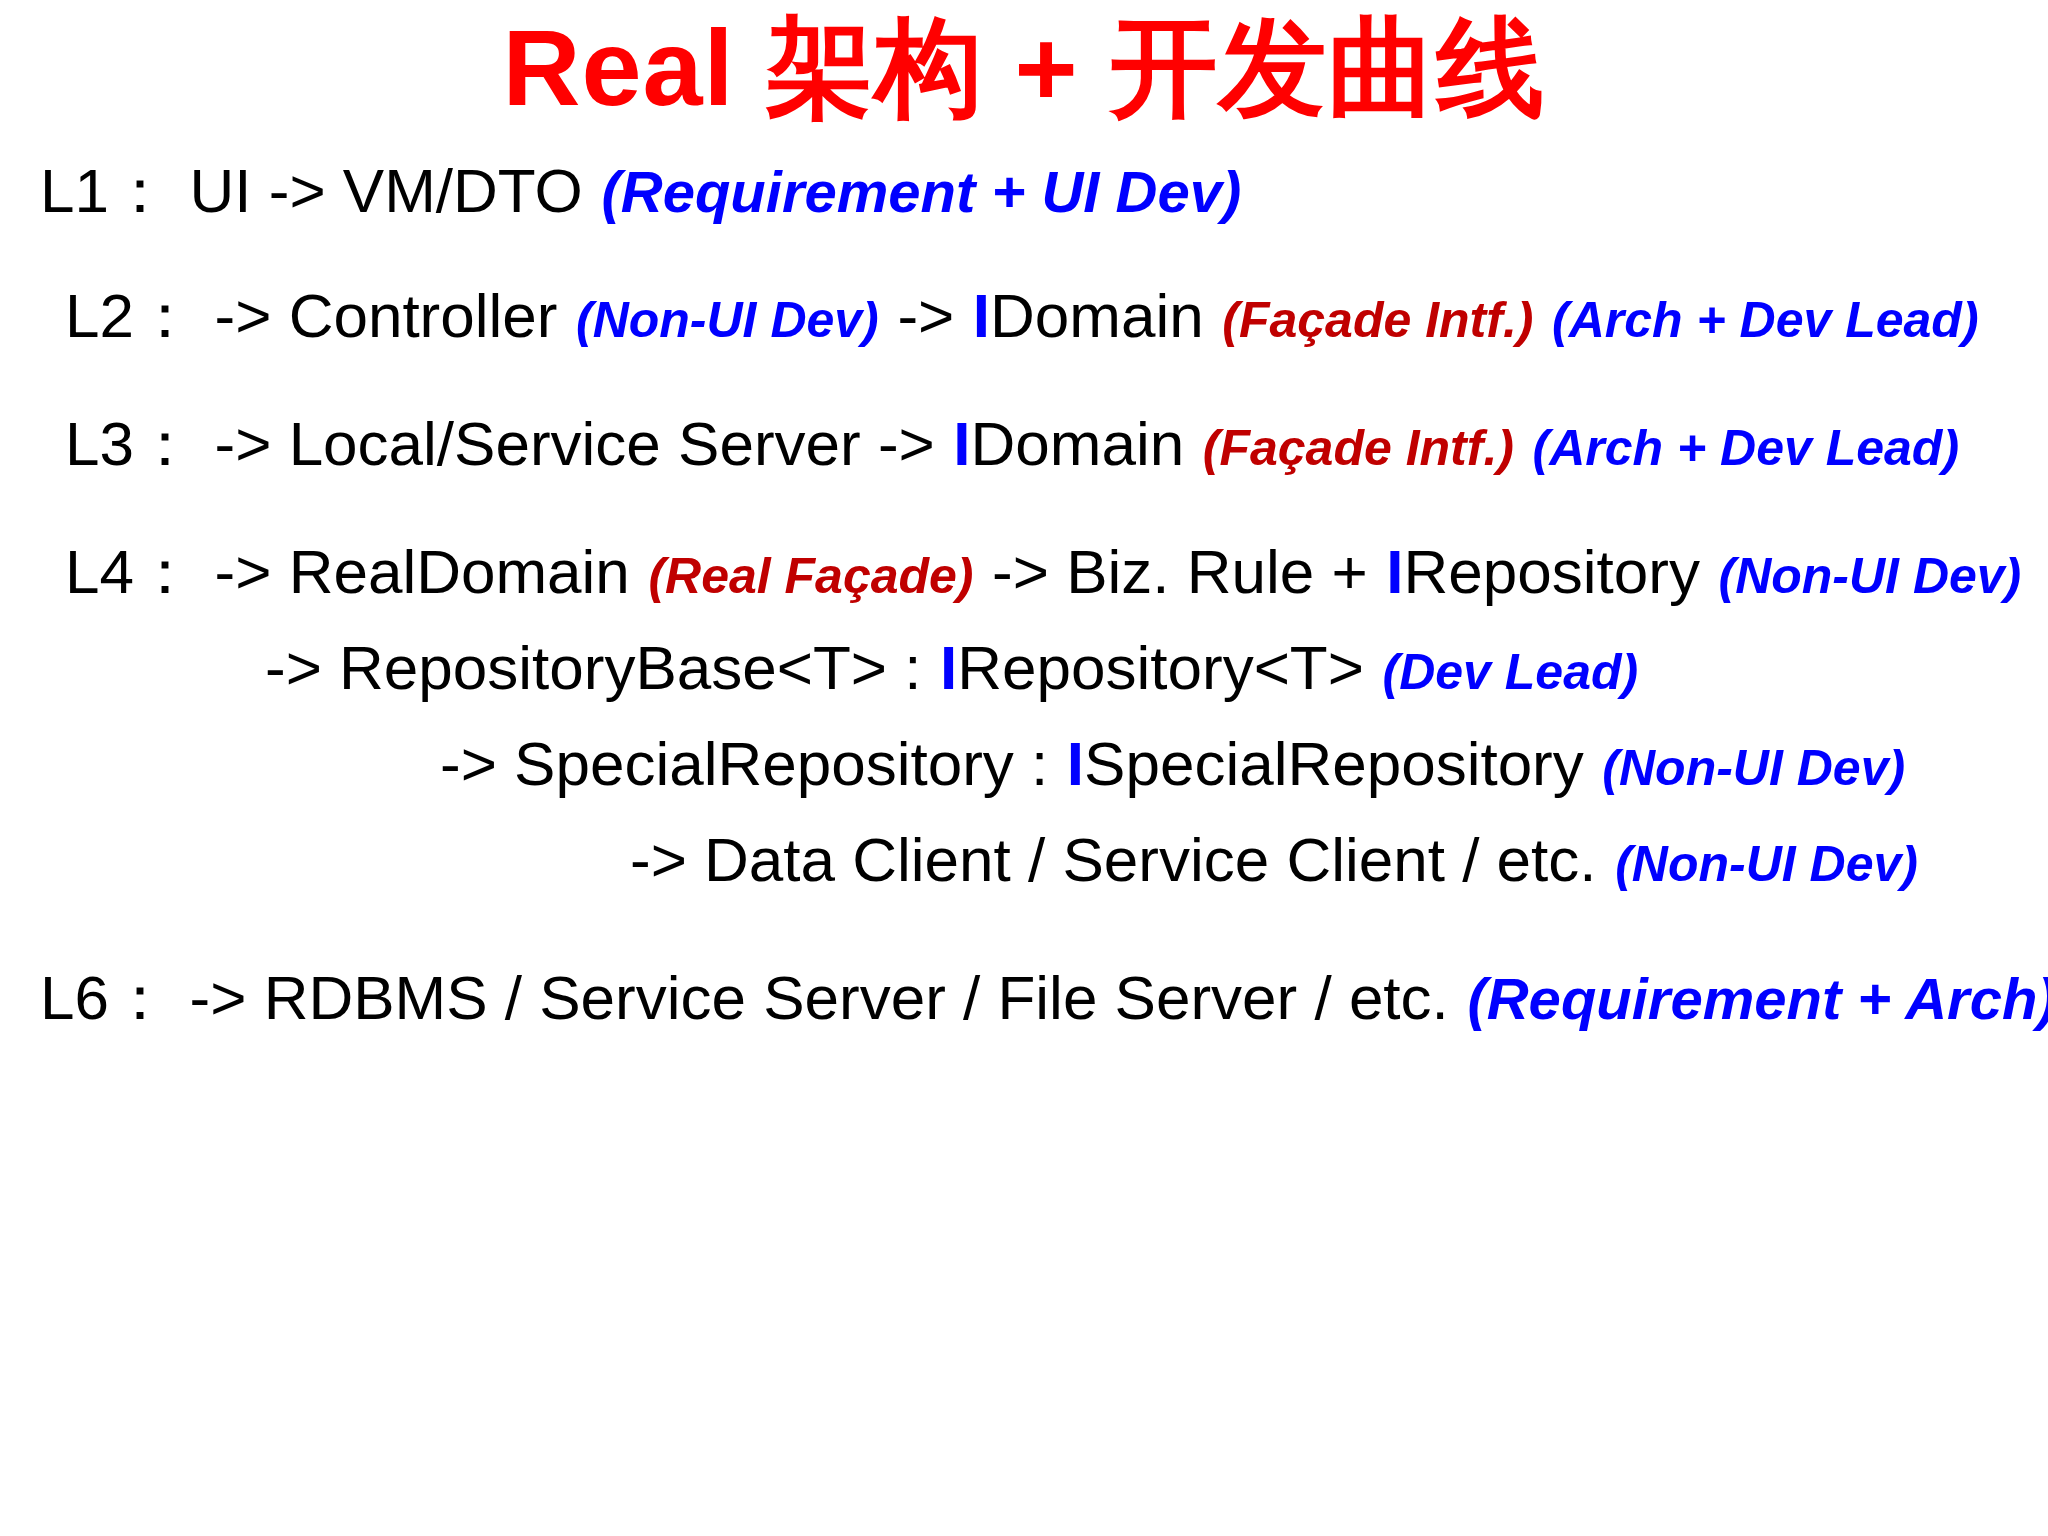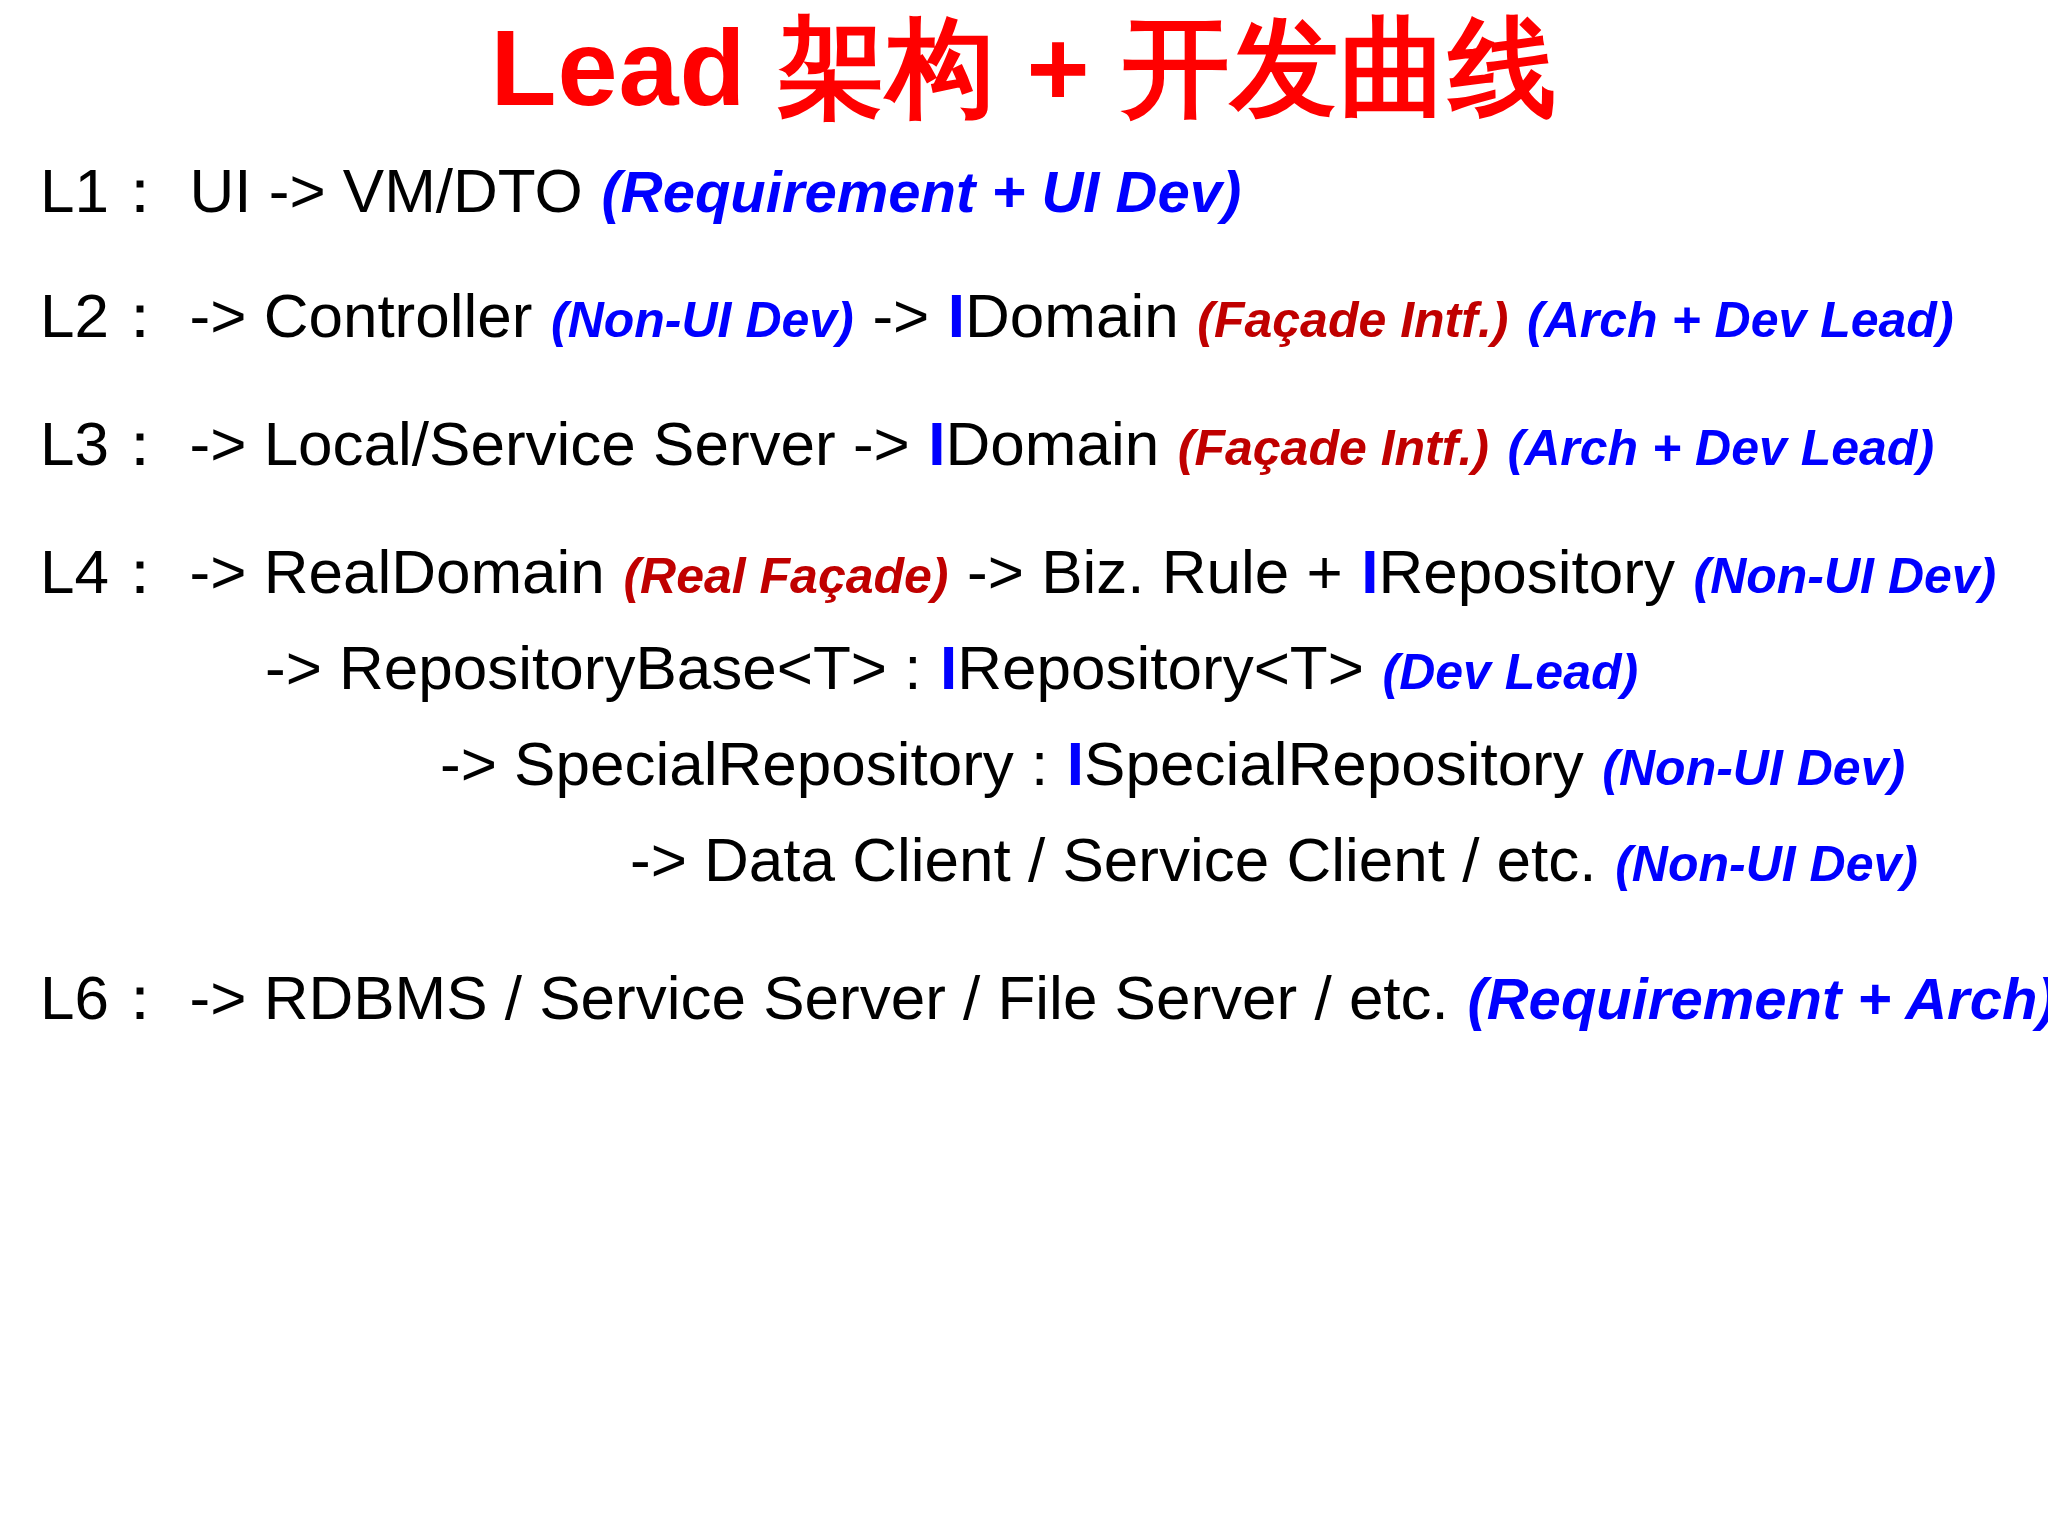--- a/index.html
+++ b/index.html
@@ -51,21 +51,21 @@
   .line {
     position: relative;
     white-space: nowrap;
     font-size: 62px;
     line-height: 82px;
     color: #000000;
     padding-left: 40px;
   }
 
   
-  .line.gap-lg { margin-top: 42px; }
+  .line.gap-lg { margin-top: 42px; margin-left: 25px; }
   .line.gap-sm { margin-top: 10px; }
   .line.gap-xl { margin-top: 52px; }
 
   
   .ind-0 { padding-left: 40px; }
   .ind-1 { padding-left: 240px; }
   .ind-2 { padding-left: 265px; }
   .ind-3 { padding-left: 440px; }
   .ind-4 { padding-left: 630px; }
 
@@ -93,21 +93,21 @@
     font-weight: bold;
     font-size: 50px;
   }
   .sp { display: inline-block; width: 0.30em; }
 </style>
 </head>
 <body>
 
 <div id="slide" style="background: rgb(255, 255, 255);">
 
-  <div id="slide-title" style="color: rgb(255, 0, 0);">Lead 架构 + 开发曲线</div>
+  <div id="slide-title" style="color: rgb(255, 0, 0);">Real 架构 + 开发曲线</div>
 
   <div id="body-lines">
 
     <div class="line ind-0">
       <span class="run lbl">L1：</span><span class="sp"></span><span class="run black">UI -&gt; VM/DTO</span><span class="sp"></span><span class="run note-blue big" style="color: rgb(0, 0, 255);">(Requirement + UI Dev)</span>
     </div>
 
     <div class="line ind-0 gap-lg">
       <span class="run lbl">L2：</span><span class="sp"></span><span class="run black">-&gt; Controller</span><span class="sp"></span><span class="run note-blue" style="color: rgb(0, 0, 255);">(Non-UI Dev)</span><span class="sp"></span><span class="run black">-&gt;</span><span class="sp"></span><span class="run iface" style="color: rgb(0, 0, 255);">I</span><span class="run black">Domain</span><span class="sp"></span><span class="run note-red" style="color: rgb(192, 0, 0);">(Façade Intf.)</span><span class="sp"></span><span class="run note-blue" style="color: rgb(0, 0, 255);">(Arch + Dev Lead)</span>
     </div>

